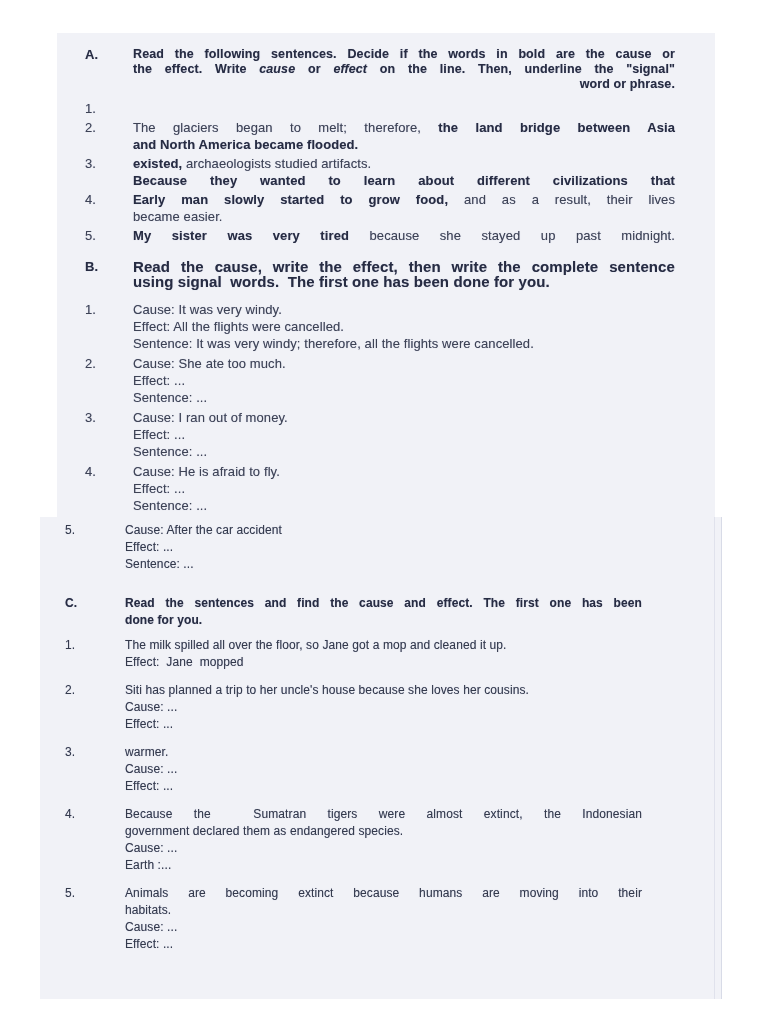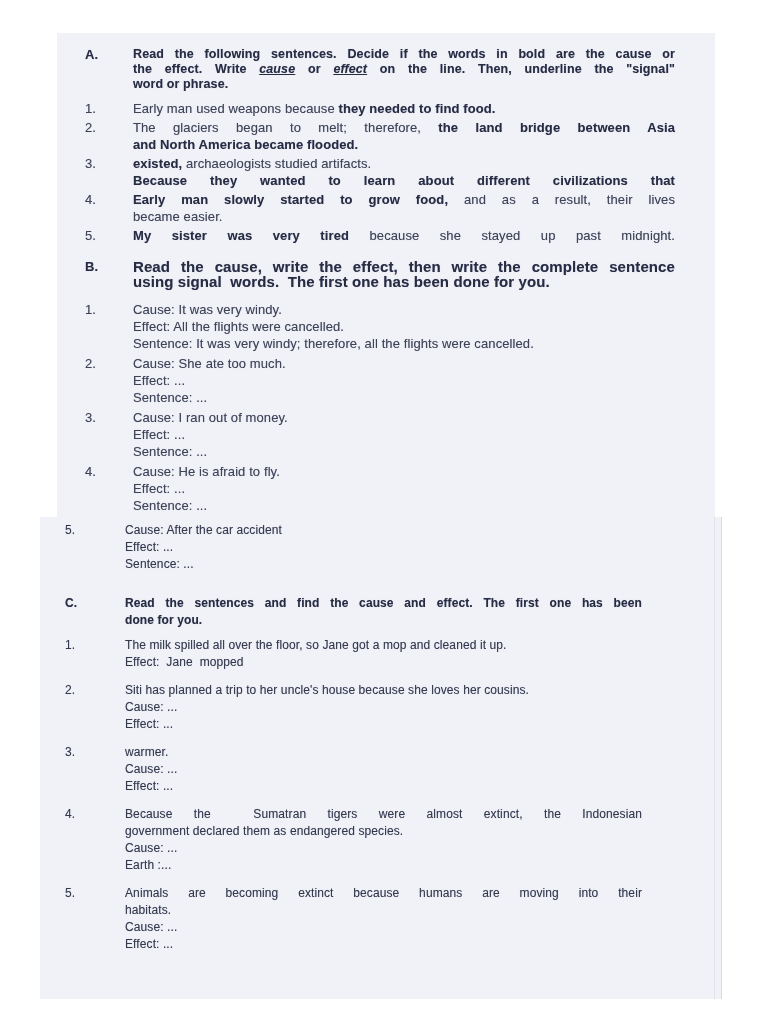--- a/index.html
+++ b/index.html
@@ -47,24 +47,24 @@
     line-height: 17px;
   }
   .paper-bottom .num { width: 42px; }
   .txt { width: 560px; }
   .paper-bottom .txt { width: 535px; }
 
   .line { line-height: 17px; min-height: 17px; padding-left: 18px; }
   .fill { text-align: justify; text-align-last: justify; }
 
   b, .sec-head .line, .seclabel { font-weight: 700; color: #272c42; }
-  .sec-head i { font-style: italic; text-decoration: underline; }
+  .sec-head i { font-style: italic; }
 
   
-  .head-a .line { line-height: 15px; min-height: 15px; font-size: 12.5px; }
+  .head-a .line { line-height: 15px; min-height: 15px; font-size: 12.5px; text-align: right; }
   .sec-head-a { margin-bottom: 8px; }
   .sec-head-a .num { line-height: 15px; }
 
   .item-a { margin-bottom: 2px; }
 
   .sec-head-b { margin-top: 15px; margin-bottom: 12px; }
   .sec-head-b .line { line-height: 15px; min-height: 15px; font-size: 15px; }
   .sec-head-b .num { line-height: 15px; }
 
   .item-b { margin-bottom: 3px; }
@@ -86,23 +86,20 @@
       <span class="num seclabel">A.</span>
       <div class="txt head-a">
         <div class="line fill"><span>Read the following sentences. Decide if the words in bold are the cause or</span></div>
         <div class="line fill"><span>the effect. Write </span><i>cause</i><span> or </span><i>effect</i><span> on the line. Then, underline the "signal"</span></div>
         <div class="line"><span>word or phrase.</span></div>
       </div>
     </div>
 
     <div class="row item-a">
       <span class="num">1.</span>
-      <div class="txt">
-        <div class="line"><span>Early man used weapons because </span><b>they needed to find food.</b></div>
-      </div>
     </div>
 
     <div class="row item-a">
       <span class="num">2.</span>
       <div class="txt">
         <div class="line fill"><span>The glaciers began to melt; therefore, </span><b>the land bridge between Asia</b></div>
         <div class="line"><b>and North America became flooded.</b></div>
       </div>
     </div>
 

